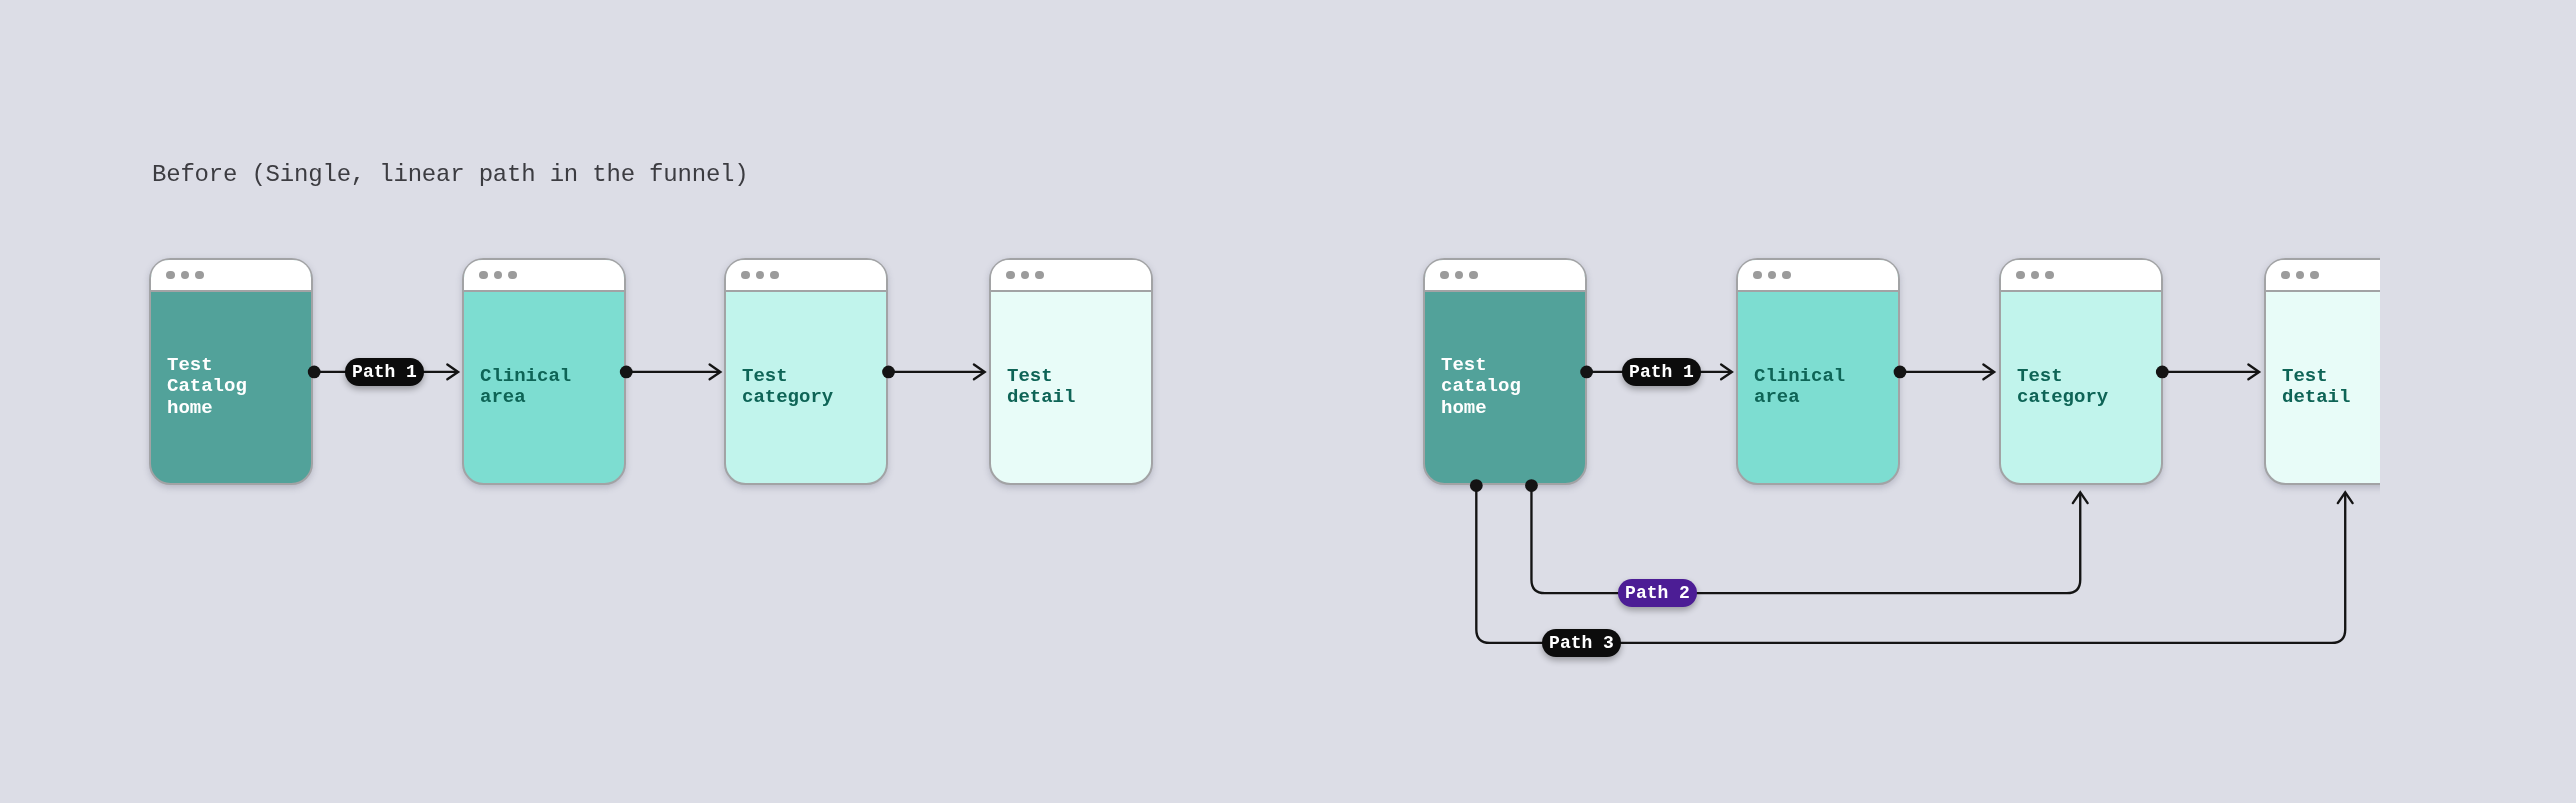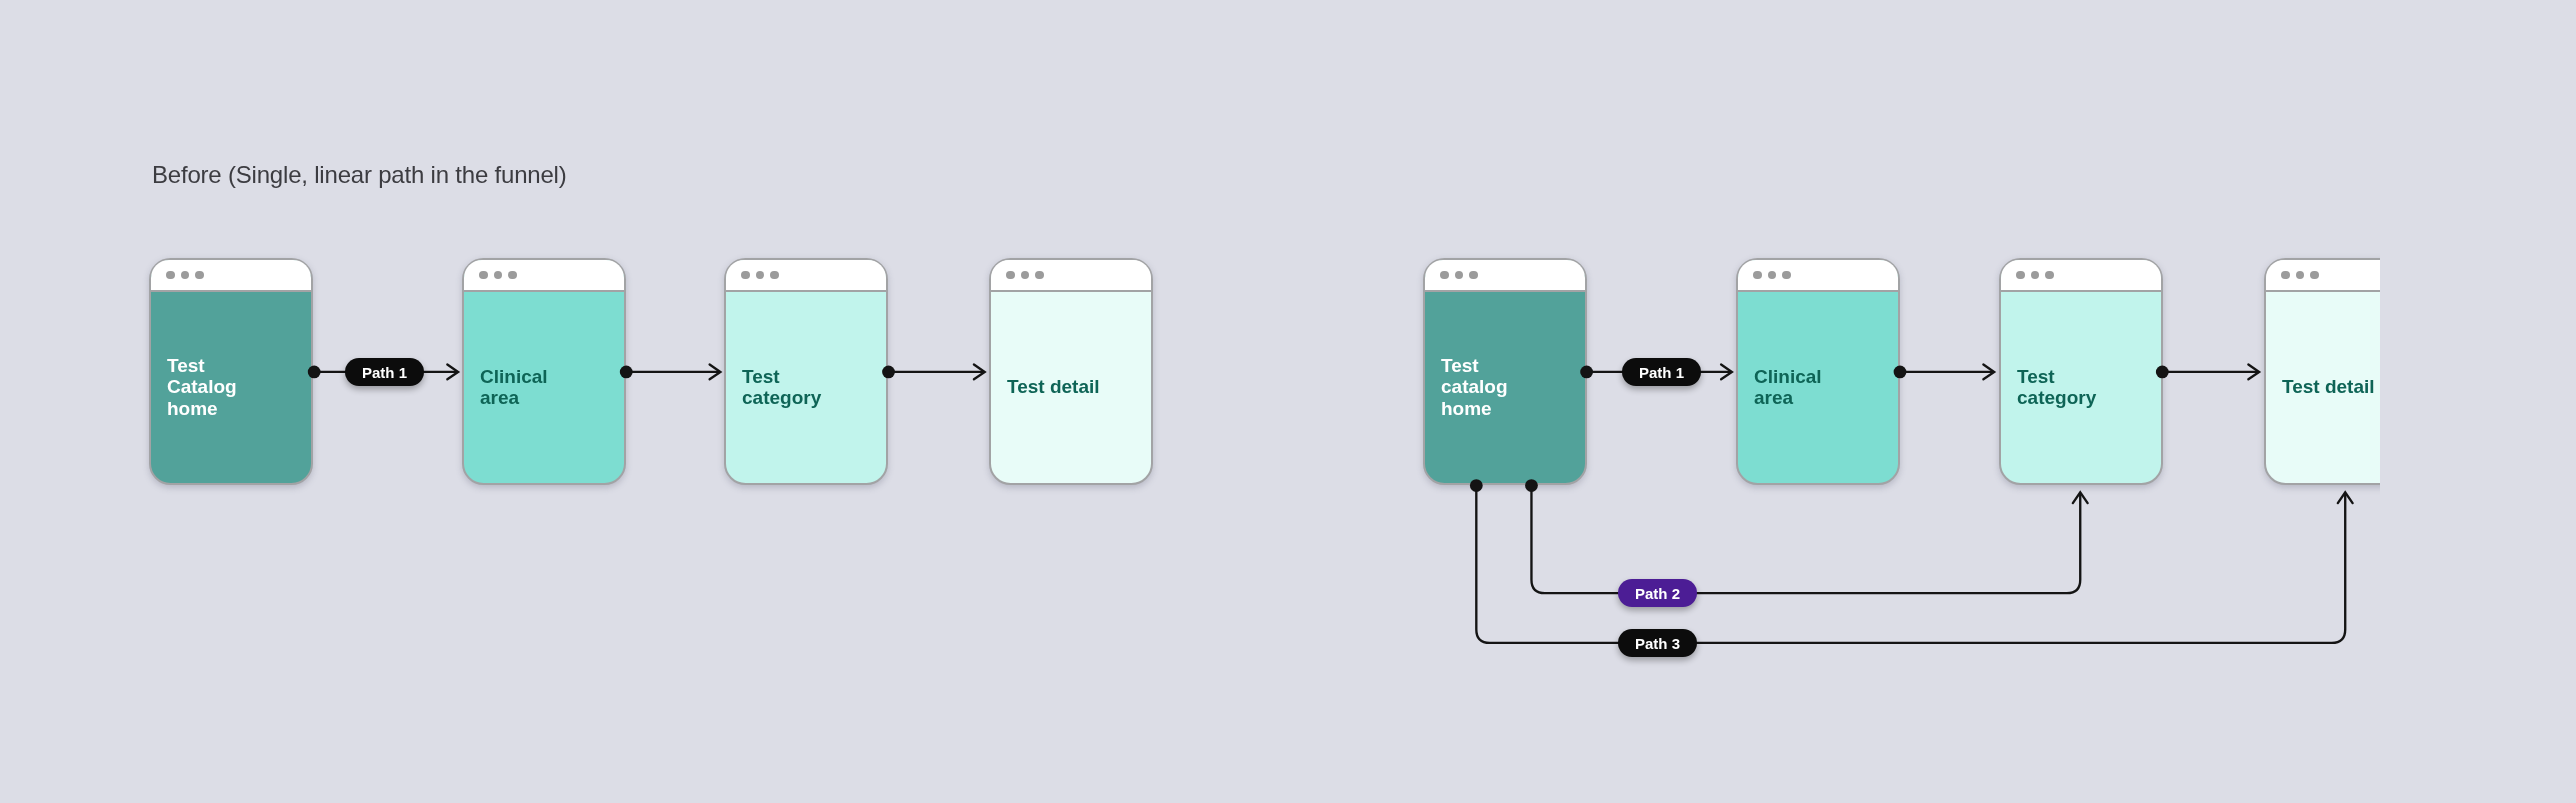--- a/index.html
+++ b/index.html
@@ -1,20 +1,20 @@
 <!DOCTYPE html>
 <html style="font-size:10.8px"><head>
 <meta charset="utf-8">
 <style>
   html,body{margin:0;padding:0;background:#dcdde6;}
   #canvas{
     position:relative;
     width:2380px;height:803px;
     background:#dcdde6;
-    font-family:Liberation Sans, sans-serif;
+    font-family:Liberation Mono, monospace;
     overflow:hidden;
   }
   .section-title{
     position:absolute;top:162px;
     font-size:24px;font-weight:500;line-height:1.1;
     color:#3c3c41;letter-spacing:-0.2px;
     white-space:nowrap;z-index:4;
   }
   .card{
     position:absolute;top:258px;width:164px;height:227px;
@@ -50,21 +50,21 @@
     pointer-events:none;
   }
   #connectors path, #connectors line{
     stroke:#141414;stroke-width:3.5px;fill:none;
   }
   #connectors circle{fill:#141414;stroke:none;}
   .pill{
     position:absolute;width:79px;height:28px;
     border-radius:14px;
     display:flex;align-items:center;justify-content:center;
-    font-size:15px;font-weight:bold;
+    font-size:18px;font-weight:bold;
     box-shadow:0 3.4px 6px rgba(0,0,0,0.30);
     z-index:3;white-space:nowrap;text-align:right;
   }
 </style>
 </head>
 <body>
 
 <div id="canvas">
 
   <div class="section-title" style="left:152px">Before (Single, linear path in the funnel)</div>
@@ -188,16 +188,16 @@
     <path d="M2194,724 L2194,936 Q2194,956 2214,956 L3466,956 Q3486,956 3486,936 L3486,734" marker-end="url(#arrow)"></path>
     <circle cx="2194" cy="722" r="9.5"></circle>
   </svg>
 
   <div class="pill" style="left: 345px; top: 358px; background-color: rgb(12, 12, 12); color: rgb(255, 255, 255);">Path 1</div>
 
   <div class="pill" style="left: 1622px; top: 358px; background-color: rgb(12, 12, 12); color: rgb(255, 255, 255);">Path 1</div>
 
   <div class="pill" style="left: 1618px; top: 579px; background-color: #4c1d95; color: rgb(255, 255, 255);">Path 2</div>
 
-  <div class="pill" style="left: 1618px; top: 629px; background-color: rgb(12, 12, 12); color: rgb(255, 255, 255);">Path 3</div>
+  <div class="pill" style="left: 1542px; top: 629px; background-color: rgb(12, 12, 12); color: rgb(255, 255, 255);">Path 3</div>
 
 </div>
 
 
 </body></html>

